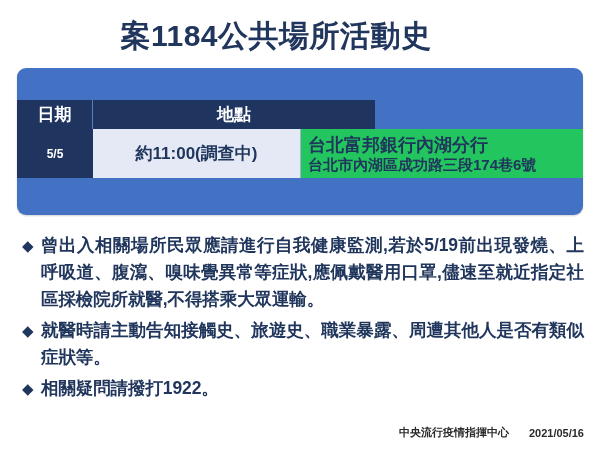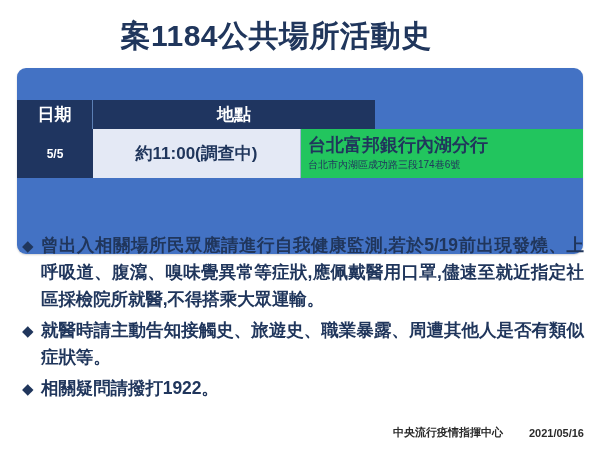--- a/index.html
+++ b/index.html
@@ -29,21 +29,21 @@
     line-height: 40px;
     white-space: nowrap;
   }
 
   
   .table-frame {
     position: absolute;
     left: 17px;
     top: 68px;
     width: 566px;
-    height: 186px;
+    height: 147px;
     background: #4372c4;
     border-radius: 9px;
     box-shadow: 0 1px 2px rgba(0,0,0,0.18);
     box-sizing: border-box;
     padding: 10px;
   }
   .table-inner {
     position: absolute;
     left: 0;
     top: 32px;
@@ -100,22 +100,22 @@
     padding-right: 4px;
     align-items: flex-start;
   }
   .place-name {
     font-size: 18px;
     font-weight: bold;
     line-height: 22px;
     white-space: nowrap;
   }
   .place-addr {
-    font-size: 10px;
-    font-weight: normal;
+    font-size: 15px;
+    font-weight: bold;
     line-height: 17px;
     white-space: nowrap;
   }
 
   
   .notes {
     position: absolute;
     left: 22px;
     top: 232px;
     width: 562px;
@@ -142,21 +142,21 @@
     letter-spacing: -0.1px;
   }
 
   
   .footer {
     position: absolute;
     right: 16px;
     bottom: 10px;
     display: flex;
     align-items: center;
-    gap: 26px;
+    gap: 20px;
     font-size: 11px;
     font-weight: bold;
     color: #2b2b2b;
     white-space: nowrap;
   }
 </style>
 </head>
 <body>
 
 <div class="poster-title">案1184公共場所活動史</div>

